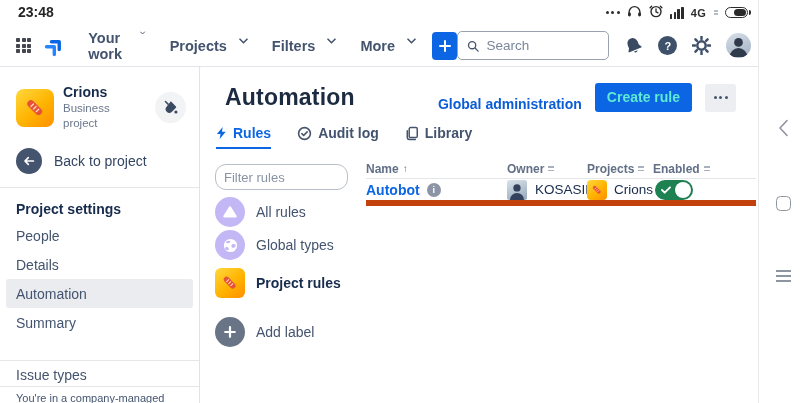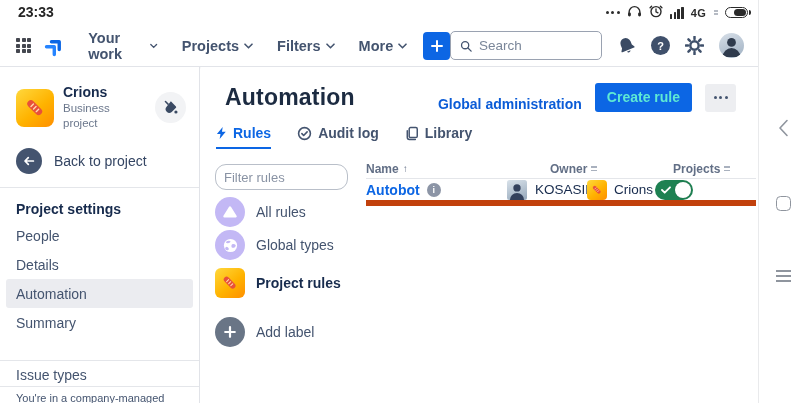--- a/index.html
+++ b/index.html
@@ -18,21 +18,21 @@
   .sb-4g-sub { display:inline-flex; flex-direction:column; gap:1.5px; margin-left:1px; }
   .sb-4g-sub i { width:4px; height:1.4px; background:#b6bbc4; }
   .sb-batt { position:relative; width:23px; height:11.5px; border:1.6px solid #2b2b2b; border-radius:6px; }
   .sb-batt::after { content:""; position:absolute; right:-4.2px; top:2.2px; width:2.2px; height:4.6px; background:#2b2b2b; border-radius:0 2px 2px 0; }
   .sb-batt i { position:absolute; right:1.3px; top:1.3px; bottom:1.3px; width:54%; background:#2b2b2b; border-radius:3.5px; }
 
   
   .top-nav { position:absolute; left:0; top:25px; right:48px; height:42px; background:#fff; display:flex; align-items:center; padding:0 14px 0 16px; border-bottom:1px solid #E2E4E9; box-shadow:0 1px 2px rgba(9,30,66,0.05); }
   .nav-left { display:flex; align-items:center; }
   .nav-menus { display:flex; align-items:center; gap:24px; margin-left:22px; }
-  .nav-item { display:flex; align-items:center; gap:5px; font-size:14.5px; font-weight:600; color:#44546F; cursor:pointer; }
+  .nav-item { display:flex; align-items:flex-start; gap:12px; font-size:14.5px; font-weight:600; color:#44546F; cursor:pointer; }
   .plus-btn { margin-left:16px; width:28px; height:28px; border-radius:4px; background:#0C66E4; display:flex; align-items:center; justify-content:center; }
   .nav-right { margin-left:auto; display:flex; align-items:center; gap:15px; }
   .search-box { width:152px; height:29px; border:1.5px solid #9AA2B1; border-radius:5px; display:flex; align-items:center; gap:7px; padding:0 9px; background:#fff; }
   .search-box input { border:none; outline:none; width:100%; font-size:13.5px; color:#44546F; font-family:"Liberation Sans",sans-serif; background:transparent; }
   .search-box input::placeholder { color:#7A8699; }
   .help-circle { width:19px; height:19px; border-radius:50%; background:#3F506B; color:#fff; font-size:11px; font-weight:700; display:flex; align-items:center; justify-content:center; }
   .nav-avatar { width:25px; height:25px; border-radius:50%; background:linear-gradient(160deg,#d7dfe8,#9fb0c2); overflow:hidden; display:flex; align-items:flex-end; justify-content:center; }
 
   .grid-icon { display:grid; grid-template-columns:repeat(3,4px); grid-template-rows:repeat(3,4px); gap:1.6px; }
   .grid-icon i { background:#44474F; border-radius:0.8px; }
@@ -85,21 +85,21 @@
   .grp.g3 { margin-top:8px; }
   .grp.g4 { margin-top:19px; }
   .grp-label { font-size:14px; color:#44546F; }
   .grp.selected .grp-label { color:#172B4D; font-weight:700; }
   .circ { width:30px; height:30px; border-radius:50%; display:flex; align-items:center; justify-content:center; flex:none; }
   .circ.lav { background:#C3B8F5; }
   .circ.slate { background:#697586; }
 
   
   .rules-table { position:absolute; left:165px; right:2px; top:92px; }
-  .t-head { display:grid; grid-template-columns:141px 80px 66px auto; height:20px; align-items:center; border-bottom:1px solid #E4E6EA;gap:43px; }
+  .t-head { display:grid; grid-template-columns:141px 80px 66px auto; height:20px; align-items:center; border-bottom:1px solid #E4E6EA; }
   .th { display:flex; align-items:center; gap:4px; font-size:12px; font-weight:700; color:#626F86; }
   .sort-asc { font-size:10px; color:#626F86; line-height:10px; }
   .sort-none { display:inline-flex; flex-direction:column; gap:2px; }
   .sort-none i { width:6px; height:1.4px; background:#A9B1BE; }
   .t-row { display:grid; grid-template-columns:141px 80px 66px auto; height:27px; align-items:center; border-bottom:6px solid #c2410c; }
   .cell { display:flex; align-items:center; }
   .rule-link { font-size:14px; font-weight:600; color:#0C66E4; text-decoration:none; }
   .info-dot { width:14px; height:14px; border-radius:50%; background:#8C95A6; color:#fff; font-size:9px; font-weight:700; display:flex; align-items:center; justify-content:center; margin-left:7px; font-style:normal; }
   .owner-av { width:20px; height:20px; border-radius:2.5px; background:linear-gradient(160deg,#d9e2ea,#94a7ba); overflow:hidden; display:flex; align-items:flex-end; justify-content:center; margin-right:8px; flex:none; }
   .cell-text { font-size:13.5px; color:#172B4D; }
@@ -114,21 +114,21 @@
   .d-back { top:118px; }
   .d-home { top:196px; }
   .d-home i { width:15px; height:15px; border:1.7px solid #8F959E; border-radius:4.5px; display:block; }
   .d-recents { top:270px; display:flex; flex-direction:column; align-items:center; gap:3.5px; }
   .d-recents i { width:15px; height:1.6px; background:#8F959E; display:block; }
 </style>
 </head>
 <body>
 
 <div class="status-bar">
-  <span class="sb-time">23:33</span>
+  <span class="sb-time">23:48</span>
   <div class="sb-icons">
     <span class="sb-dots">
         <i></i>
         <i></i>
         <i></i>
       </span>
     <span>
       <svg width="15" height="13" viewBox="0 0 16 14">
           <path d="M2.2 9 V7.5 a5.8 5.8 0 0 1 11.6 0 V9" stroke="#2b2b2b" stroke-width="1.5" fill="none" stroke-linecap="round"></path>
           <rect x="1" y="8" width="3.1" height="4.4" rx="1.5" fill="#2b2b2b"></rect>

